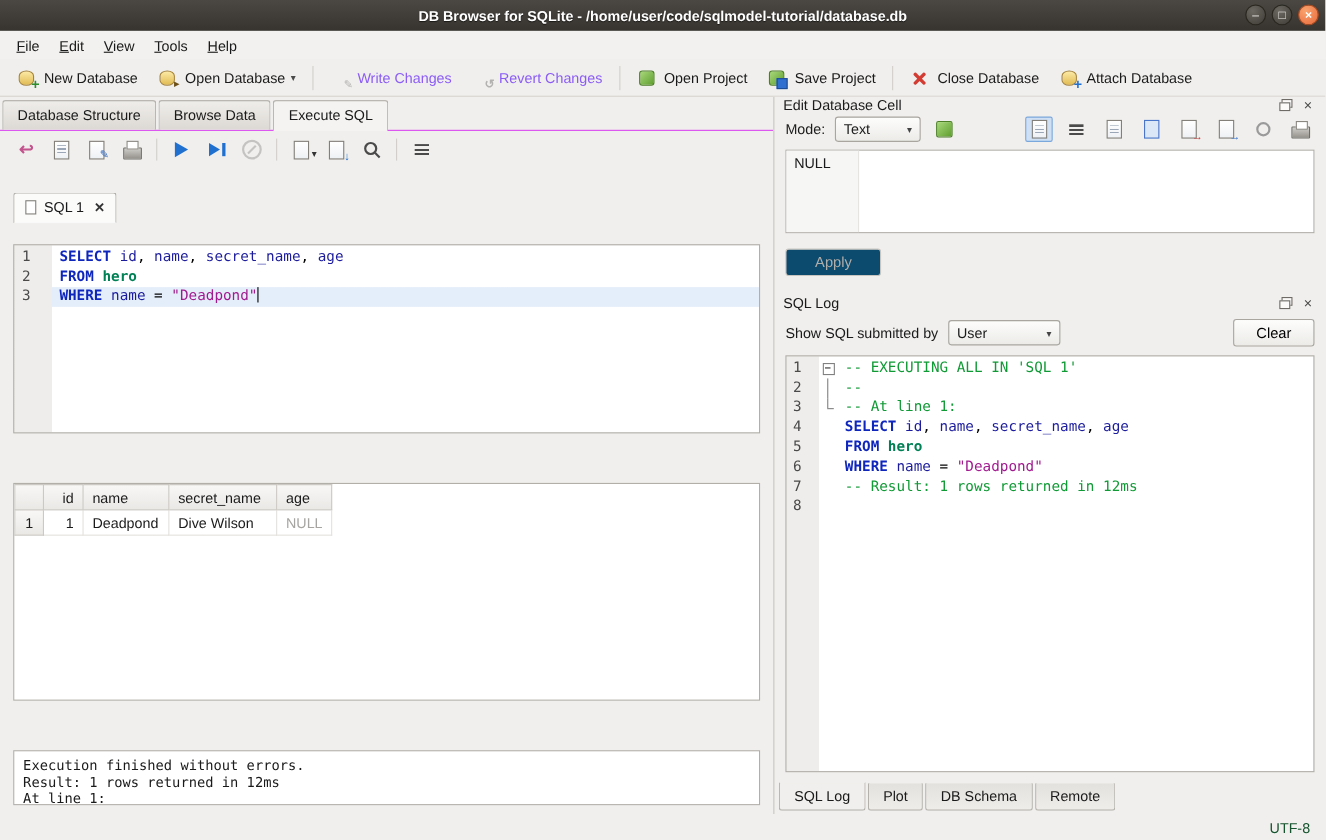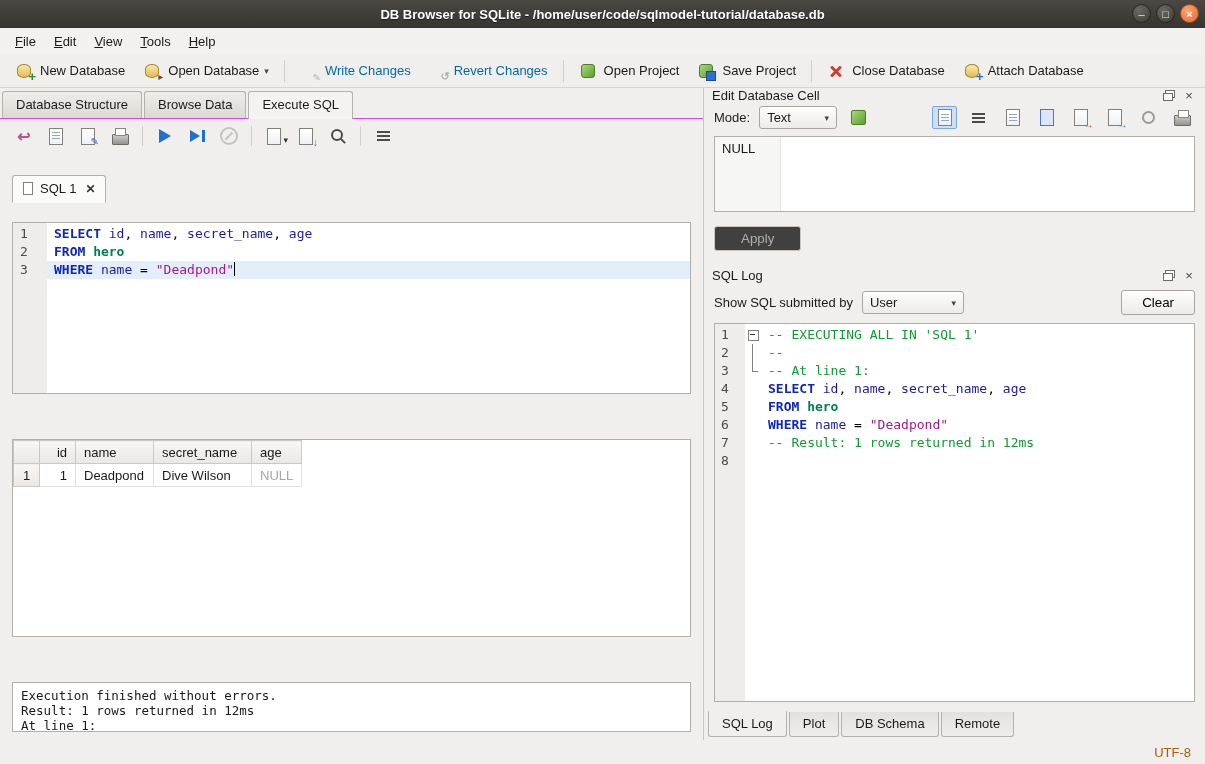--- a/index.html
+++ b/index.html
@@ -17,21 +17,21 @@
 
   
   .menubar { flex:0 0 26px; background:#f2f1ef; display:flex; align-items:center; padding:0 6px; }
   .menu-item { display:inline-block; padding:4px 9px; }
   .menu-item::first-letter { text-decoration:underline; }
 
   
   .toolbar { flex:0 0 34px; background:#f0efed; border-bottom:1px solid #d7d4cf; display:flex; align-items:center; padding:0 6px; }
   .tbtn { display:flex; align-items:center; gap:7px; padding:5px 9px; border-radius:3px; }
   .tbtn .tlabel { white-space:nowrap; }
-  .tbtn.disabled .tlabel { color:#0369a1; }
+  .tbtn.disabled .tlabel { color:#8b5cf6; }
   .tbtn.disabled .ticon { opacity:.35; filter:grayscale(1); }
   .tb-sep { width:1px; height:22px; background:#d2cfca; margin:0 6px; }
   .chev { font-size:9px; color:#4a4a4a; margin-left:-2px; }
 
   .ticon { position:relative; width:18px; height:18px; flex:0 0 18px; }
   .t-db::before { content:""; position:absolute; left:2px; right:2px; top:2px; bottom:2px;
                   background:linear-gradient(#fceaa6,#e2bc54); border:1px solid #a5833a; border-radius:7px/5px; }
   .new-database-icon::after { content:"+"; color:#2e8b2e; font-weight:bold; font-size:13px; position:absolute; right:-3px; bottom:-4px; }
   .open-database-icon::after { content:"▸"; color:#6b4f17; font-size:10px; position:absolute; right:-2px; bottom:-2px; }
   .write-changes-icon::after { content:"✎"; font-size:10px; position:absolute; right:-3px; bottom:-3px; color:#444; }
@@ -151,21 +151,21 @@
   .icon-btn.selected { background:#cfe0f5; border-color:#7aa7dc; }
 
   .cell-editor { flex:0 0 76px; margin:0 10px 10px 10px; background:#fff; border:1px solid #b2afa9; display:flex; }
   .cell-gutter { flex:0 0 66px; background:#f6f6f5; border-right:1px solid #e6e4e0; padding:4px 7px; }
   .cell-body { flex:1; }
 
   .cell-info { display:flex; align-items:flex-start; padding:0 10px 6px 10px; }
   .cell-info .texts { flex:1; }
   .type-line { margin:2px 0 8px 0; }
   .btn { background:linear-gradient(#fdfdfc,#ecebe8); border:1px solid #a9a6a0; border-radius:3px; padding:4px 26px; }
-  .btn.disabled { color:#b0aeaa; border-color:#c8c5c0; background:#404040; }
+  .btn.disabled { color:#b0aeaa; border-color:#c8c5c0; background:#0c4a6e; }
   .apply-btn { margin-top:4px; }
 
   .dock-sqllog { flex:1; display:flex; flex-direction:column; margin-top:6px; min-height:0; }
   .filter-row { display:flex; align-items:center; gap:9px; padding:3px 10px 8px 10px; }
   .clear-btn { margin-left:auto; padding:4px 20px; }
   .log-box { flex:1; margin:0 10px 10px 10px; background:linear-gradient(90deg,#eeedeb 30px,#fff 30px);
              border:1px solid #b2afa9; padding-top:2px; }
   .log-box .lnum { flex:0 0 30px; padding-left:6px; }
   .fold { flex:0 0 16px; position:relative; }
   .fold-start::before { content:""; position:absolute; left:3px; top:4px; width:9px; height:9px; border:1px solid #808080; background:#fff; }
@@ -173,21 +173,21 @@
   .fold-mid::before { content:""; position:absolute; left:7px; top:0; bottom:0; width:1px; background:#808080; }
   .fold-end::before { content:""; position:absolute; left:7px; top:0; height:9px; width:1px; background:#808080; }
   .fold-end::after { content:""; position:absolute; left:7px; top:9px; width:6px; height:1px; background:#808080; }
 
   .bottom-tabs { flex:0 0 28px; display:flex; align-items:flex-start; padding-left:4px; }
   .btab { padding:4px 13px 5px; background:linear-gradient(#e3e1dd,#efedea); border:1px solid #b4b1ab; border-top:none;
           border-radius:0 0 3px 3px; margin-right:2px; }
   .btab.active { background:#f0efed; border-top:1px solid #f0efed; margin-top:-1px; }
 
   
-  .statusbar { flex:0 0 24px; display:flex; align-items:center; justify-content:flex-end; padding:0 14px; color:#a16207; }
+  .statusbar { flex:0 0 24px; display:flex; align-items:center; justify-content:flex-end; padding:0 14px; color:#14532d; }
 </style>
 </head>
 <body>
 
 <div class="window">
 
   <div class="titlebar">
     <div class="title">DB Browser for SQLite - /home/user/code/sqlmodel-tutorial/database.db</div>
     <div class="win-controls">
       <span class="wc">–</span>

